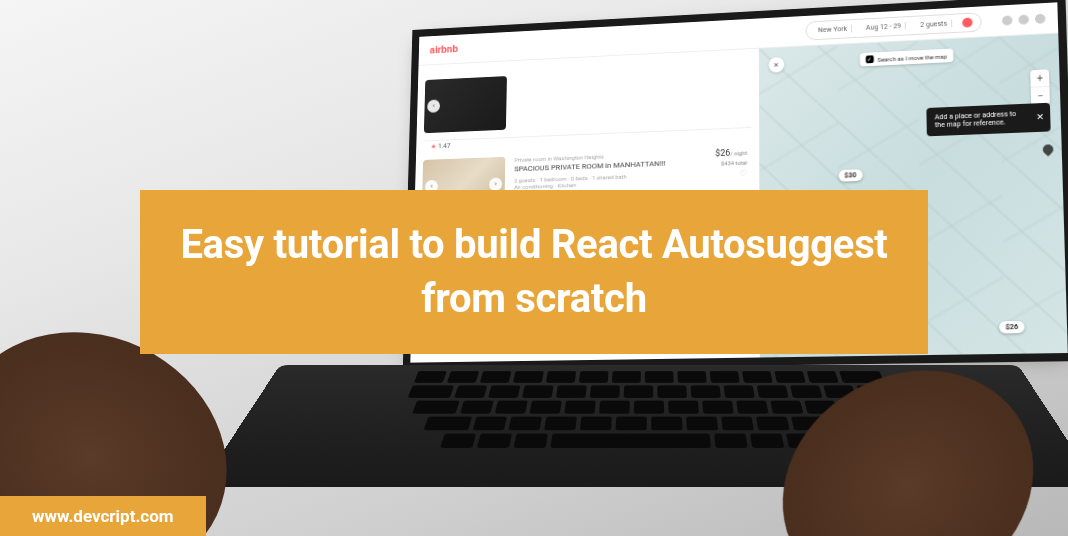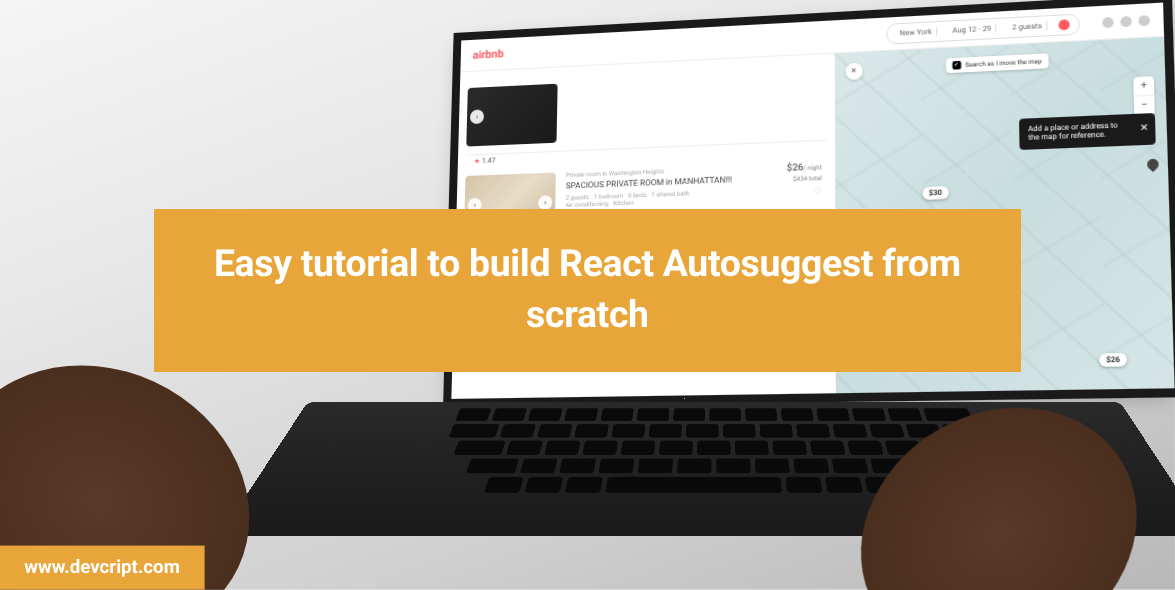--- a/index.html
+++ b/index.html
@@ -405,34 +405,34 @@
       left: 140px;
       right: 140px;
       background: #e8a63a;
       padding: 28px 40px;
       text-align: center;
       z-index: 10;
     }
     
     .title-banner h1 {
       color: #fff;
-      font-size: 34px;
+      font-size: 40px;
       font-weight: 700;
       line-height: 1.35;
       letter-spacing: -0.3px;
     }
     
     
     .watermark {
       position: absolute;
       bottom: 0;
       left: 0;
       background: #e8a63a;
       color: #fff;
-      padding: 10px 22px;
+      padding: 10px 32px;
       font-size: 17px;
       font-weight: 700;
       z-index: 10;
     }
   </style>
 </head>
 <body>
 
 <div class="scene"></div>
 

